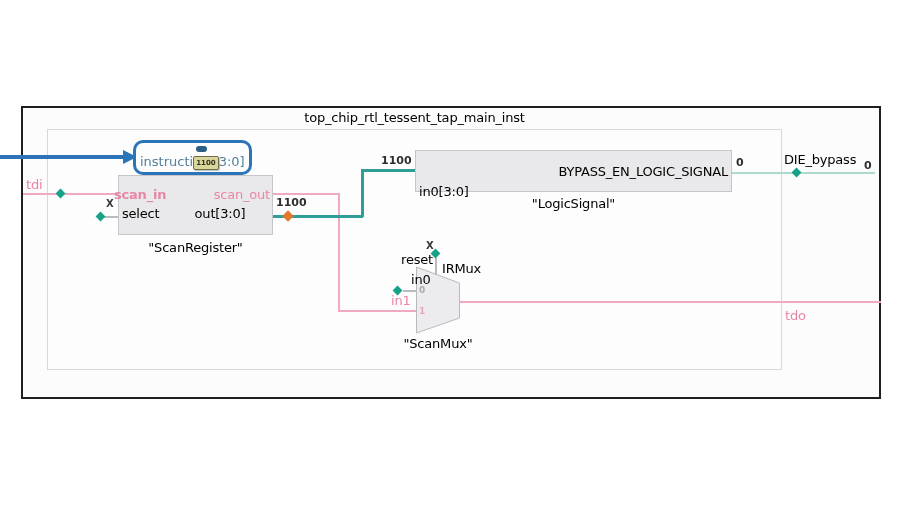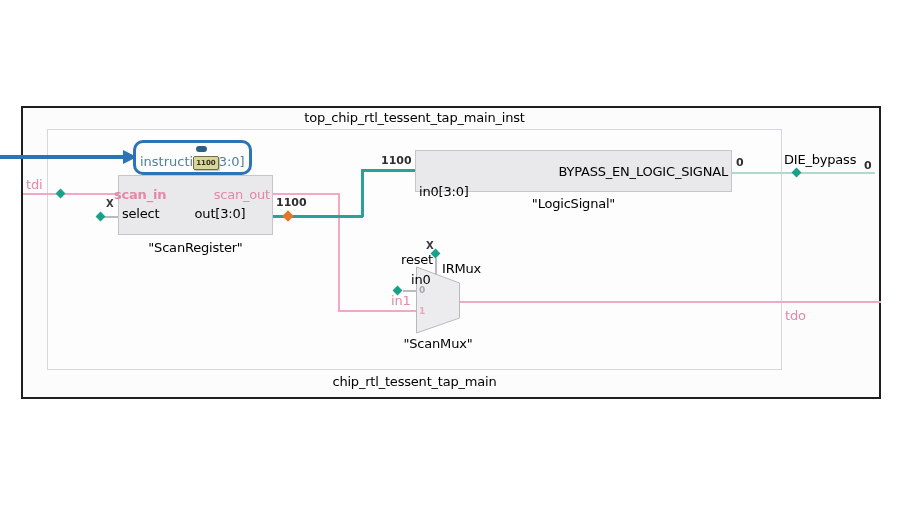--- a/index.html
+++ b/index.html
@@ -48,21 +48,20 @@
 </style>
 </head>
 <body>
 
 <div id="stage">
 
   <div class="hierbox outer" style="left:21px;top:106px;width:860px;height:293px;"></div>
   <div class="abs lbl ctr" style="left:47px;top:110px;width:735px;">top_chip_rtl_tessent_tap_main_inst</div>
 
   <div class="hierbox inner" style="left:47px;top:129px;width:735px;height:241px;"></div>
-  <div class="abs lbl ctr" style="left:47px;top:374px;width:735px;">chip_rtl_tessent_tap_main</div>
 
   <div class="wire wire-pink" style="left:23px;top:193px;width:95px;height:2px;"></div>
   <div class="abs lbl pink" style="left:26px;top:177px;text-align:right;">tdi</div>
   <div class="diamond" style="left:57px;top:190px;"></div>
 
   <div id="arrow-line"></div>
   <div id="arrow-head"></div>
 
   <div id="instr-box">
     <div id="instr-dot"></div>

